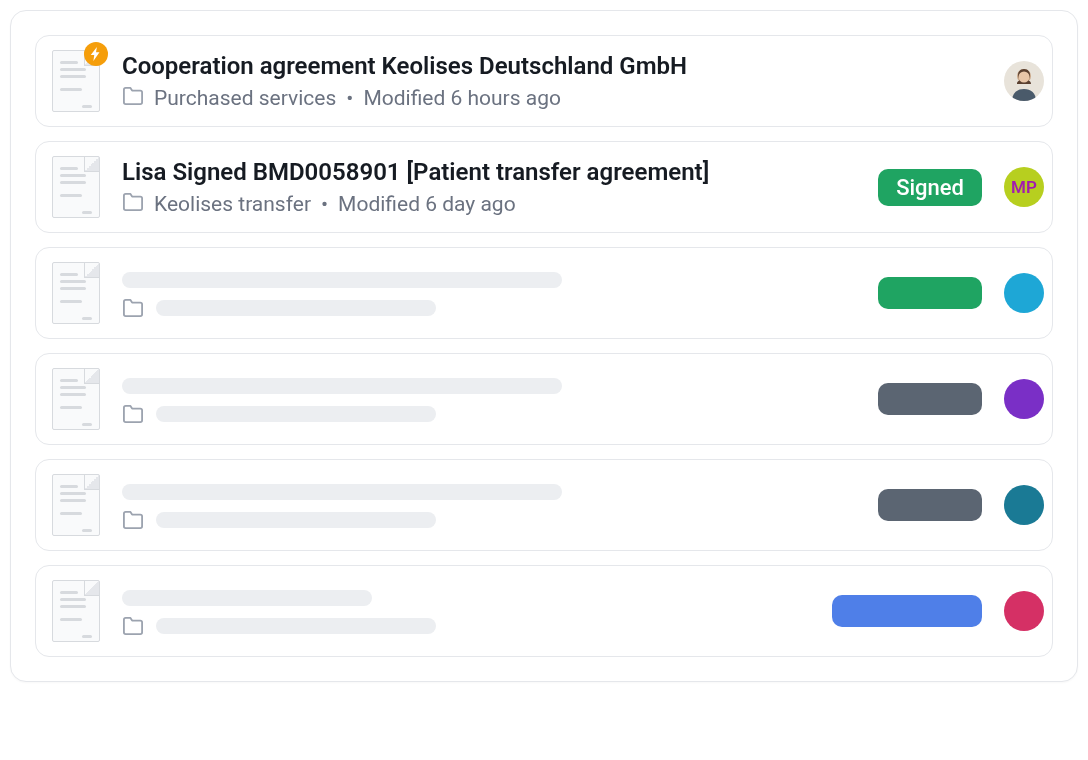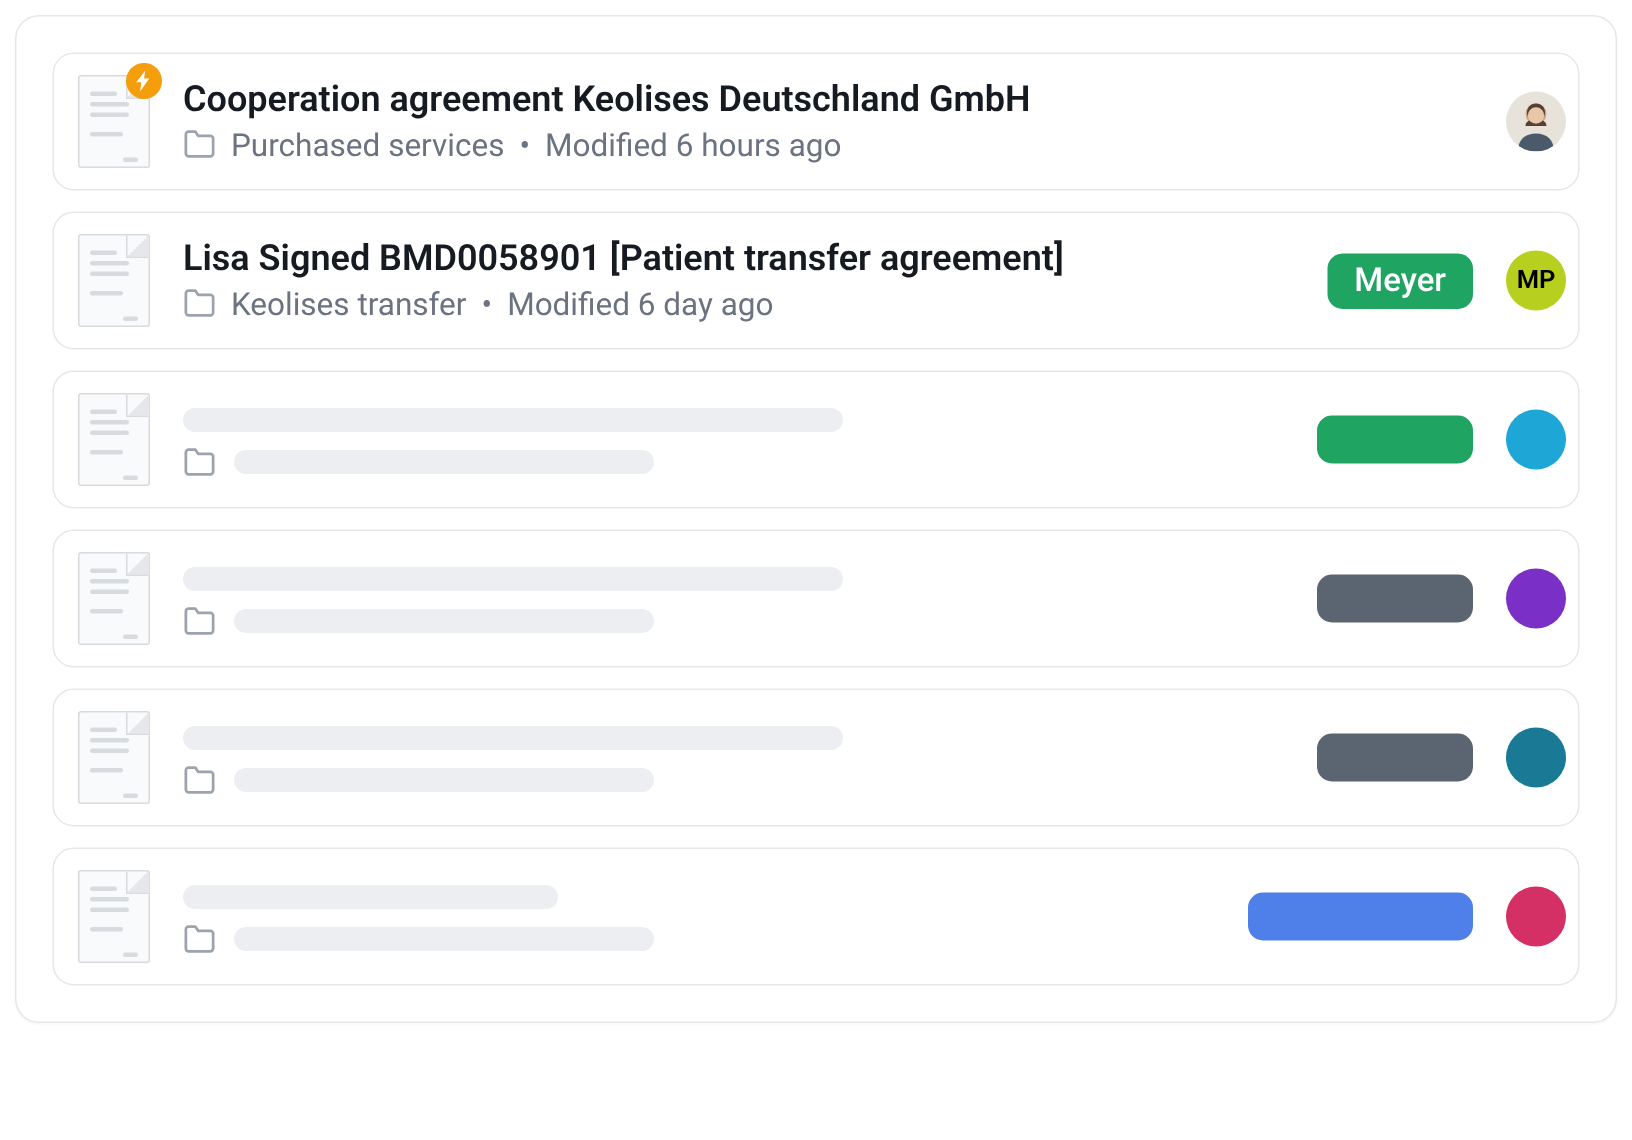--- a/index.html
+++ b/index.html
@@ -97,21 +97,21 @@
     padding: 6px 18px;
     border-radius: 10px;
     font-size: 22px;
     font-weight: 500;
     color: #ffffff;
     white-space: nowrap;
   }
   .avatar {
     width: 40px; height: 40px; border-radius: 50%;
     display: flex; align-items: center; justify-content: center;
-    font-size: 17px; font-weight: 600; color: #000000;
+    font-size: 17px; font-weight: 600; color: #a21caf;
     flex-shrink: 0;
     overflow: hidden;
   }
   .avatar.photo { background: #e8e3da; }
   .avatar.photo svg { width: 40px; height: 40px; }
 
   
   .skel-row .info { gap: 10px; padding-top: 4px; }
   .skel-bar { height: 16px; border-radius: 20px; background: #eceef1; }
   .skel-meta { display: flex; align-items: center; gap: 12px; }
@@ -181,21 +181,21 @@
       <div class="title">Lisa Signed BMD0058901 [Patient transfer agreement]</div>
       <div class="meta-row">
         <svg class="folder-icon" viewBox="0 0 24 22">
     <path fill="none" stroke="currentColor" stroke-width="2" stroke-linejoin="round" d="M2 4c0-1 1-2 2-2h5l2 3h9c1 0 2 1 2 2v11c0 1-1 2-2 2H4c-1 0-2-1-2-2V4z"></path>
   </svg>
         <span>Keolises transfer</span>
         <span>•</span>
         <span>Modified 6 day ago</span>
       </div>
     </div>
-    <div class="status-badge" style="background:#1fa462">Meyer</div>
+    <div class="status-badge" style="background:#1fa462">Signed</div>
     <div class="avatar" style="background:#b7cf1f">MP</div>
   </div>
       <div class="row skel-row">
 
   <div class="doc-icon-wrap">
     <div class="doc-icon">
       <div class="doc-lines">
               <span></span>
               <span></span>
               <span></span>

